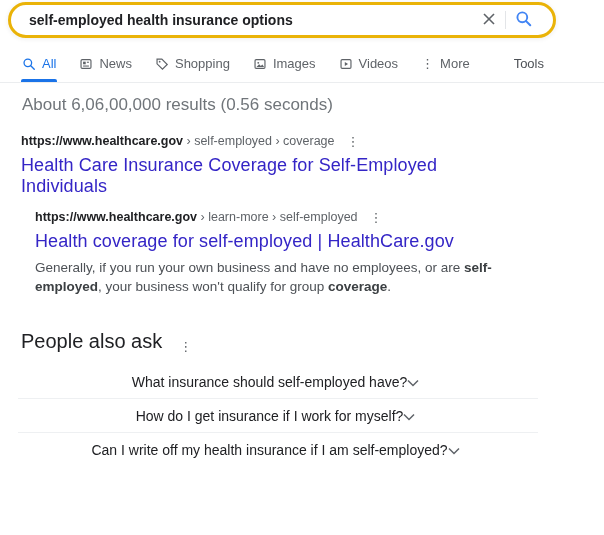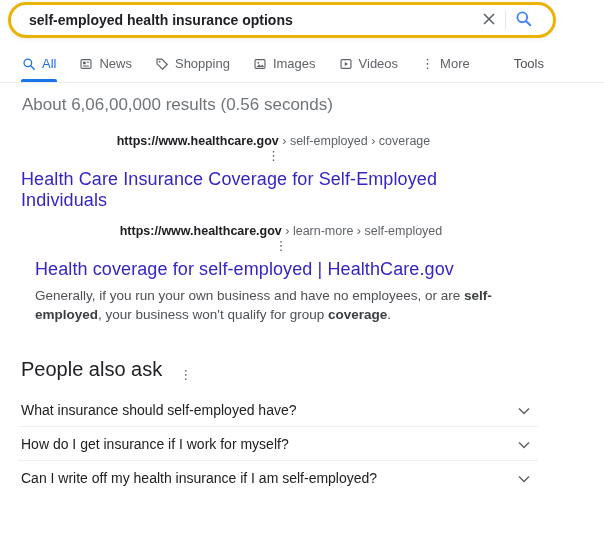--- a/index.html
+++ b/index.html
@@ -43,36 +43,36 @@
   .tab-more-dots{font-size:13px;line-height:10px;}
   .tools{margin-left:auto;padding-bottom:11px;cursor:pointer;color:#4d5156;}
   .tabs-divider{width:604px;height:1px;background:var(--divider);}
 
   
   .stats{margin:12px 0 0 22px;font-size:17px;color:var(--muted);}
 
   
   .result{margin-left:21px;margin-top:19px;width:505px;}
   .result.indented{margin-left:35px;margin-top:13px;width:492px;}
-  .crumb-row{display:flex;align-items:center;gap:1px;font-size:12.5px;flex-direction:column;}
+  .crumb-row{display:flex;align-items:center;gap:10px;font-size:12.5px;}
   .crumb-domain{color:var(--text);font-weight:700;cursor:pointer;}
   .crumb-path{color:var(--gray);}
   .kebab{color:var(--gray);font-size:13px;line-height:13px;cursor:pointer;
     background:none;border:none;padding:0 2px;font-family:inherit;}
   .result-title{font-size:18px;color:var(--link);margin-top:7px;cursor:pointer;
     font-weight:400;letter-spacing:.1px;}
   .result-snippet{font-size:13.5px;line-height:19px;color:var(--snippet);
     margin-top:6px;width:492px;}
   .result-snippet b{font-weight:700;color:#3c4043;}
 
   
   .paa-head{display:flex;align-items:flex-end;gap:15px;margin:34px 0 0 21px;}
   .paa-title{font-size:20px;font-weight:400;color:var(--text);}
   .paa-list{margin:12px 0 0 18px;width:520px;}
-  .paa-row{display:flex;align-items:center;justify-content:space-between;
+  .paa-row{display:flex;align-items:center;justify-content:center;
     height:34px;padding:0 8px 0 3px;border-bottom:1px solid #eef0f2;
     cursor:pointer;font-size:14px;color:var(--text);}
   .paa-row:last-child{border-bottom:none;}
   .chev{display:block;}
 </style>
 </head>
 <body>
 
 <div class="search-box">
   <input type="text" value="self-employed health insurance options" style="">

